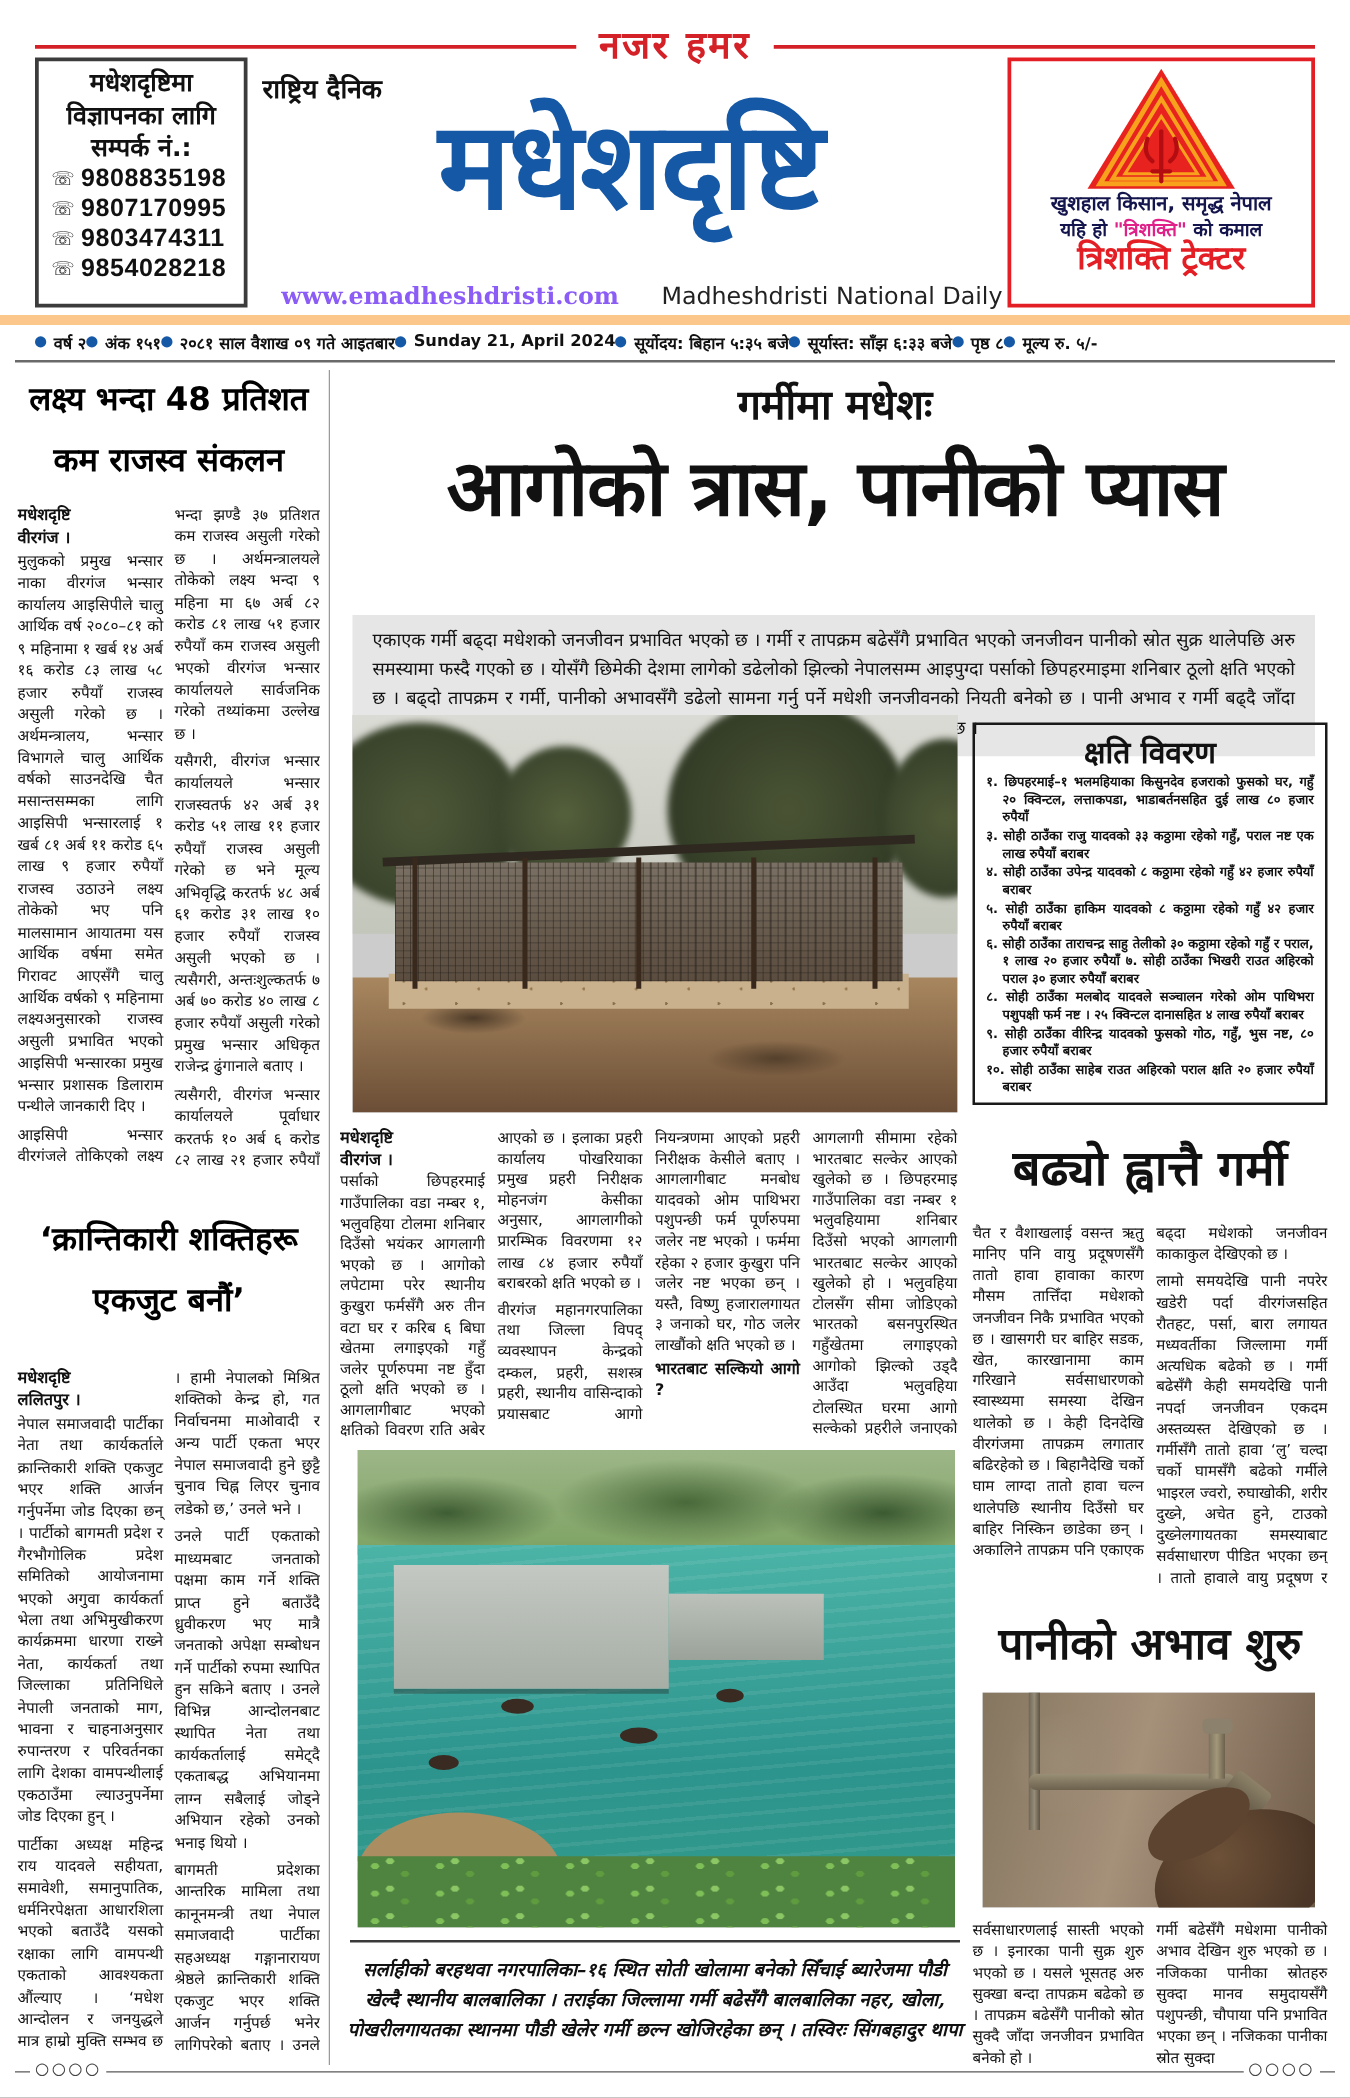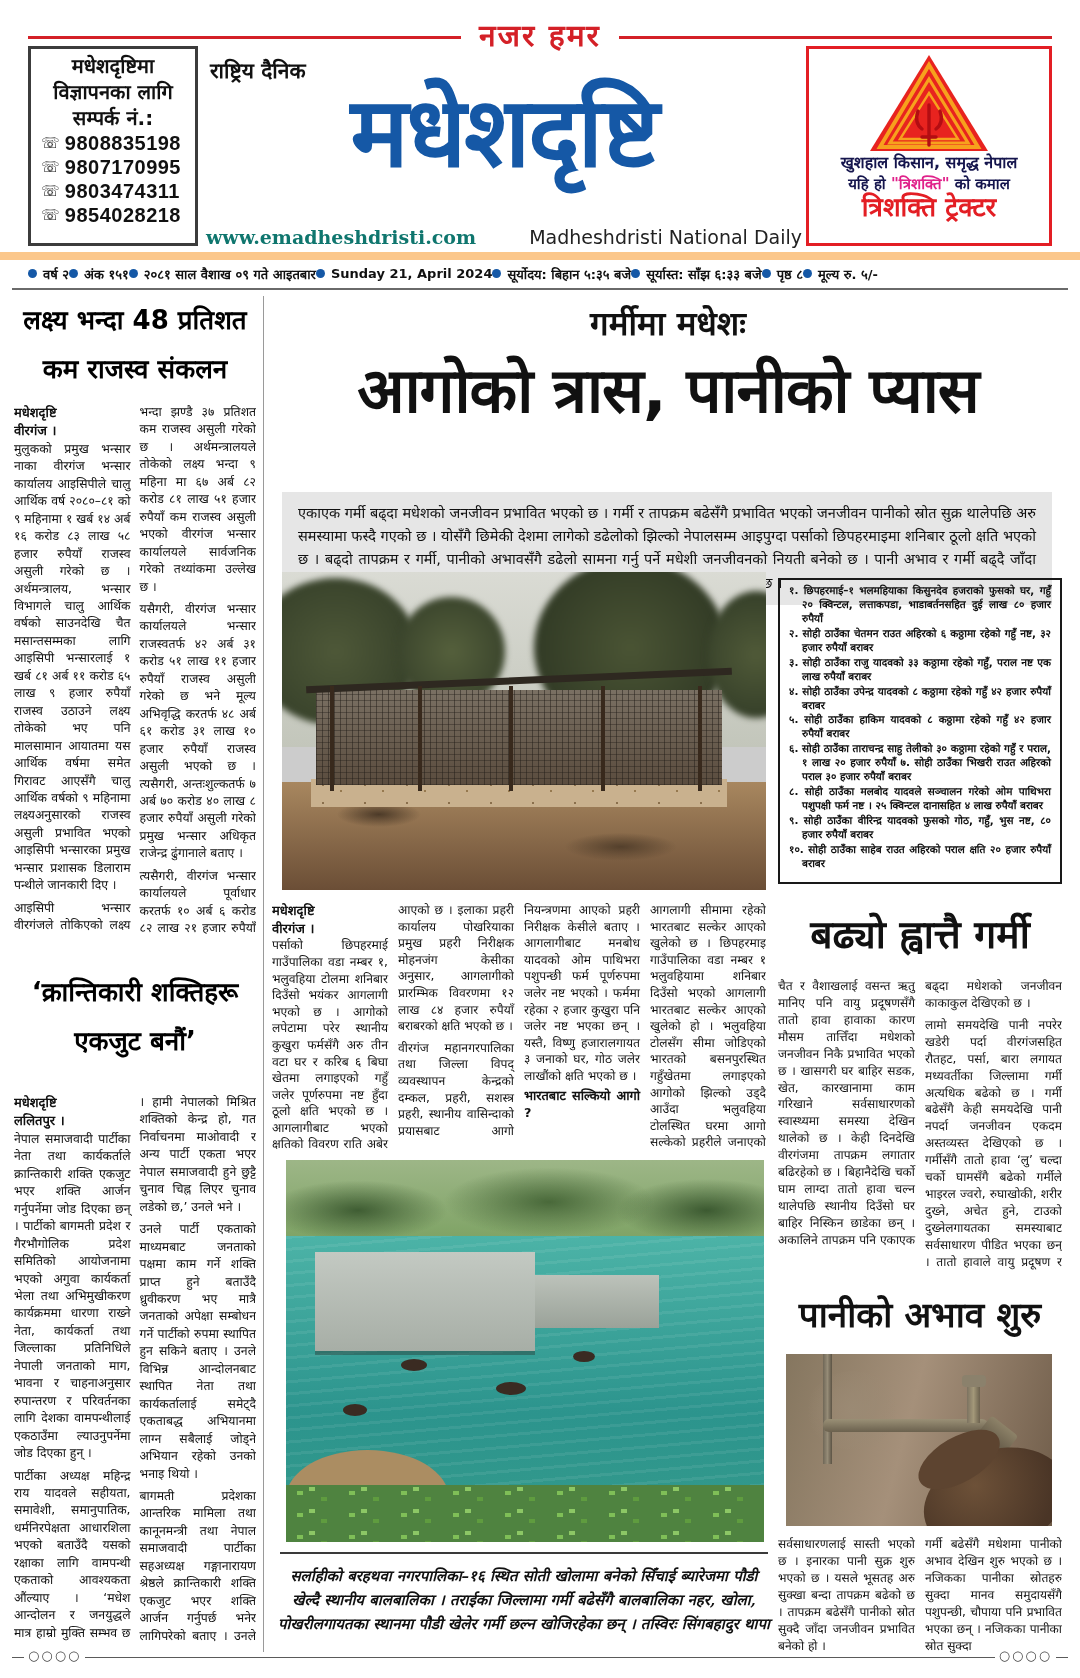--- a/index.html
+++ b/index.html
@@ -12,21 +12,21 @@
   .ad-box{position:absolute;left:28px;top:46px;width:170px;height:200px;border:3px solid #3c3c3c;padding-top:4px;box-sizing:border-box;}
   .ad-line{text-align:center;font-weight:bold;font-size:20px;line-height:1.3;}
   .phone-row{display:flex;align-items:center;padding-left:10px;margin-top:1px;}
   .phone-icon{font-size:15px;margin-right:5px;line-height:1;}
   .phone-num{font-weight:bold;font-size:20px;font-family:"Liberation Sans",sans-serif;letter-spacing:.5px;}
   .masthead-block{position:absolute;left:206px;top:44px;width:596px;height:204px;}
   .edition-label{position:absolute;top:12px;left:4px;font-size:21px;font-weight:bold;}
   .masthead-title{position:absolute;top:26px;left:0;width:100%;text-align:center;
       font-size:97px;font-weight:bold;color:#1558a6;line-height:1.3;letter-spacing:-2px;}
   .masthead-bottom{position:absolute;bottom:0;left:0;width:100%;display:flex;justify-content:space-between;align-items:flex-end;}
-  .site-url{font-family:"DejaVu Serif","Liberation Serif",serif;font-weight:bold;font-size:19px;color:#0f766e;}
+  .site-url{font-family:"DejaVu Serif","Liberation Serif",serif;font-weight:bold;font-size:19px;color:#8b5cf6;margin-left:19px;}
   .eng-name{font-size:19px;color:#222;font-weight:500;}
   .logo-box{position:absolute;left:806px;top:46px;width:246px;height:200px;border:3px solid #e31e24;box-sizing:border-box;text-align:center;padding-top:4px;}
   .logo-tri{display:block;margin:0 auto;}
   .slogan1{font-size:16px;font-weight:bold;color:#15154d;line-height:1.25;}
   .slogan2{font-size:15px;font-weight:bold;color:#15154d;}
   .slogan2 .pink{color:#e0218a;}
   .brand-name{font-size:26px;font-weight:bold;color:#e31e24;line-height:1.1;}
   .orange-bar{position:absolute;top:252px;left:0;width:1080px;height:8px;background:#fbc78b;}
   .infobar{position:absolute;top:261px;left:0;width:892px;height:25px;display:flex;align-items:center;justify-content:space-between;padding:0 28px;box-sizing:border-box;}
   .info-item{display:flex;align-items:center;font-size:13px;font-weight:bold;white-space:nowrap;}
@@ -263,23 +263,23 @@
       <div class="abs p1-shed"></div>
       <div class="abs p1-roof"></div>
       <div class="abs p1-post" style="left:10%;"></div>
       <div class="abs p1-post" style="left:28%;"></div>
       <div class="abs p1-post" style="left:47%;"></div>
       <div class="abs p1-post" style="left:66%;"></div>
       <div class="abs p1-post" style="left:86%;"></div>
     </div>
 
     <div class="dmgbox">
+      <div class="dmg-title">क्षति विवरण</div>
       <div>
           <div class="dmg-item">१. छिपहरमाई–१ भलमहियाका किसुनदेव हजराको फुसको घर, गहुँ २० क्विन्टल, लत्ताकपडा, भाडाबर्तनसहित दुई लाख ८० हजार रुपैयाँ</div>
-          <div class="dmg-item">२. सोही ठाउँका चेतमन राउत अहिरको ६ कठ्ठामा रहेको गहुँ नष्ट, ३२ हजार रुपैयाँ बराबर</div>
           <div class="dmg-item">३. सोही ठाउँका राजु यादवको ३३ कठ्ठामा रहेको गहुँ, पराल नष्ट एक लाख रुपैयाँ बराबर</div>
           <div class="dmg-item">४. सोही ठाउँका उपेन्द्र यादवको ८ कठ्ठामा रहेको गहुँ ४२ हजार रुपैयाँ बराबर</div>
           <div class="dmg-item">५. सोही ठाउँका हाकिम यादवको ८ कठ्ठामा रहेको गहुँ ४२ हजार रुपैयाँ बराबर</div>
           <div class="dmg-item">६. सोही ठाउँका ताराचन्द्र साहु तेलीको ३० कठ्ठामा रहेको गहुँ र पराल, १ लाख २० हजार रुपैयाँ ७. सोही ठाउँका भिखरी राउत अहिरको पराल ३० हजार रुपैयाँ बराबर</div>
           <div class="dmg-item">८. सोही ठाउँका मलबोद यादवले सञ्चालन गरेको ओम पाथिभरा पशुपक्षी फर्म नष्ट । २५ क्विन्टल दानासहित ४ लाख रुपैयाँ बराबर</div>
           <div class="dmg-item">९. सोही ठाउँका वीरिन्द्र यादवको फुसको गोठ, गहुँ, भुस नष्ट, ८० हजार रुपैयाँ बराबर</div>
           <div class="dmg-item">१०. सोही ठाउँका साहेब राउत अहिरको पराल क्षति २० हजार रुपैयाँ बराबर</div>
         </div>
     </div>
 

